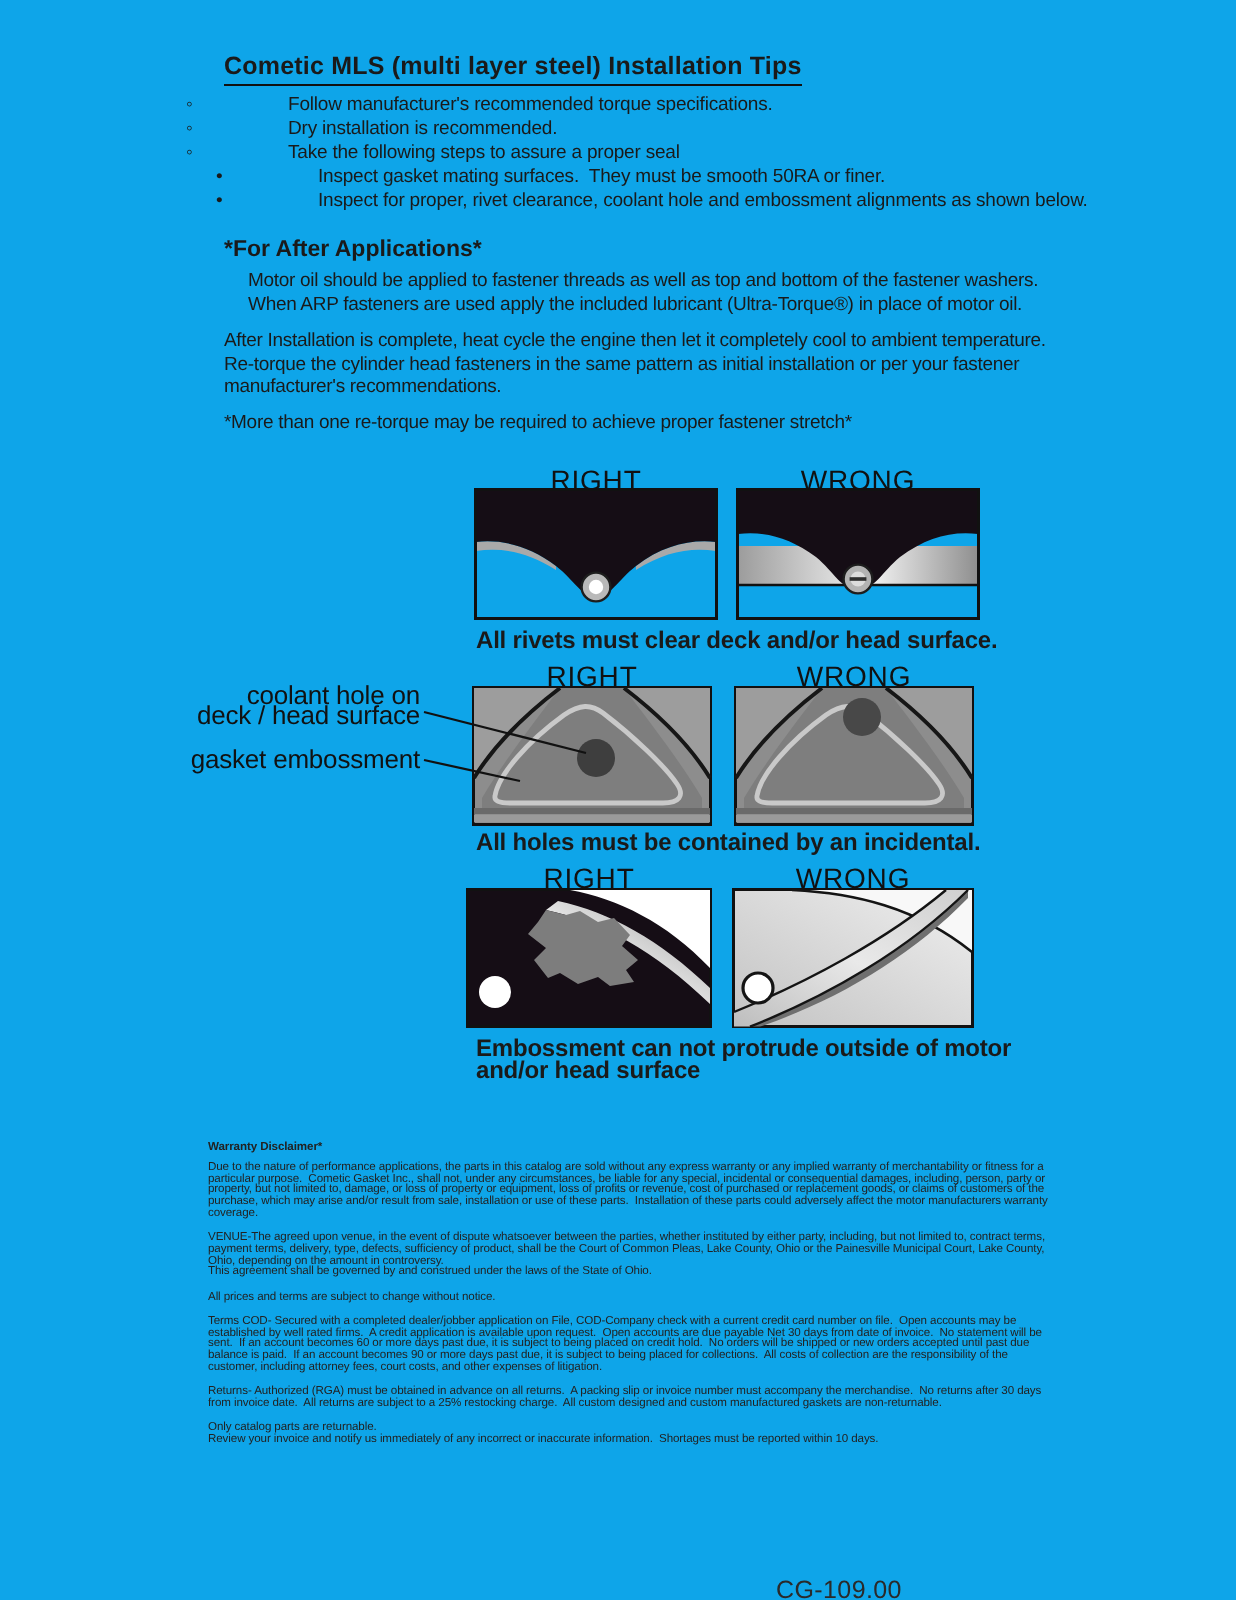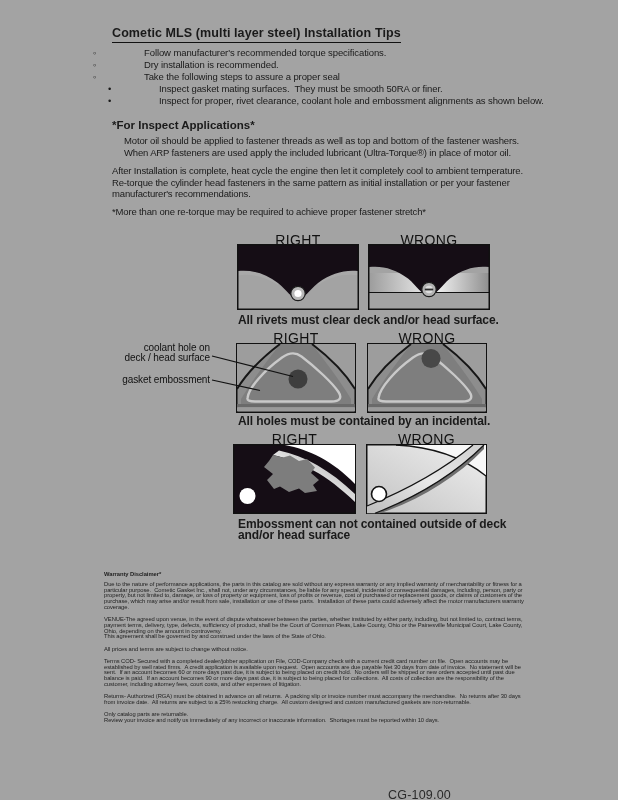--- a/index.html
+++ b/index.html
@@ -1,16 +1,16 @@
 <!DOCTYPE html>
 <html><head>
 <meta charset="utf-8">
 <style>
   html,body { margin:0; padding:0; background:#ffffff; }
-  .page { position:relative; width:618px; height:800px; background:#a3a3a3;
+  .page { position:relative; width:618px; height:800px; background:#0ea5e9;
           font-family:"Liberation Sans", sans-serif; color:#1a1a1a; overflow:hidden; }
   .abs { position:absolute; }
 
   .title { left:112px; top:26px; font-size:12.5px; font-weight:bold; letter-spacing:0.1px;
            border-bottom:1.2px solid #111; padding-bottom:2px; display:inline-block; }
 
   .bullets { left:93px; top:47px; font-size:9.5px; line-height:12px; letter-spacing:-0.1px; }
   .bullet-row { display:flex; }
   .bullet-row.sub { margin-left:15px; }
   .bullet-marker { width:8px; flex:0 0 8px; }
@@ -24,21 +24,21 @@
   .fig { left:0; width:588px; }
   #fig1 { top:232px; height:100px; }
   #fig2 { top:330px; height:100px; }
   #fig3 { top:430px; height:112px; }
   .fig-label { position:absolute; top:0; font-size:14px; letter-spacing:0.4px;
                text-align:center; color:#111; }
   .fig-caption { position:absolute; font-size:12px; font-weight:bold; letter-spacing:-0.1px;
                  white-space:pre-wrap; }
   .fig svg { position:absolute; display:block; }
   .side-label { position:absolute; left:86px; width:124px; text-align:right;
-                font-size:10px; line-height:10.4px; letter-spacing:-0.1px; color:#111; }
+                font-size:13px; line-height:10.4px; letter-spacing:-0.1px; color:#111; }
 
   .legal { left:104px; top:572px; width:424px; font-size:5.8px; line-height:5.75px;
            color:#222222; letter-spacing:-0.05px; }
   .legal p { margin:0 0 6.5px 0; white-space:pre-wrap; }
   .legal p.tight { margin-bottom:0; }
   .legal .lheading { font-weight:bold; margin-bottom:4px; }
 
   .footer-code { left:388px; top:760px; font-size:12.5px; color:#2a2a2a; letter-spacing:0.2px;margin-top:28px; }
 </style>
 </head>
@@ -64,21 +64,21 @@
     <div class="bullet-row sub">
       <span class="bullet-marker">•</span>
       <span class="bullet-text">Inspect gasket mating surfaces.  They must be smooth 50RA or finer.</span>
     </div>
     <div class="bullet-row sub">
       <span class="bullet-marker">•</span>
       <span class="bullet-text">Inspect for proper, rivet clearance, coolant hole and embossment alignments as shown below.</span>
     </div>
   </div>
 
-  <div class="abs diesel-heading">*For Inspect Applications*</div>
+  <div class="abs diesel-heading">*For After Applications*</div>
   <div class="abs para" id="para1">Motor oil should be applied to fastener threads as well as top and bottom of the fastener washers. When ARP fasteners are used apply the included lubricant (Ultra-Torque®) in place of motor oil.</div>
   <div class="abs para" id="note">*More than one re-torque may be required to achieve proper fastener stretch*</div>
   <div class="abs para" id="para2">After Installation is complete, heat cycle the engine then let it completely cool to ambient temperature. Re-torque the cylinder head fasteners in the same pattern as initial installation or per your fastener manufacturer's recommendations.</div>
 
   <div class="abs fig" id="fig1">
     <div class="fig-label" style="left:237px;width:122px;">RIGHT</div>
     <div class="fig-label" style="left:368px;width:122px;">WRONG</div>
 
     <svg style="left:237px;top:12px;" width="122" height="66" viewBox="0 0 122 66">
       <path d="M1,27 C14,25.5 28,29 41,39 L41,41 C27,32 14,29.5 1,31.5 Z" fill="#a9a9a9"></path>
@@ -188,21 +188,21 @@
       <rect x="0.75" y="0.75" width="119.5" height="68.5" fill="url(#gBg3w)" stroke="#111111" stroke-width="1.5"></rect>
       <path d="M30,1 H120 V32 C92,9.5 61,2.5 30,1 Z" fill="#f8f8f8"></path>
       <path d="M30,1 C61,2.5 92,9.5 120,32" fill="none" stroke="#141414" stroke-width="1.3"></path>
       <path d="M1,62 C38,47 77,26 107,1 L118,1 C88,31 48,54 9,69.3 L1,69.3 Z" fill="url(#gBand3w)"></path>
       <path d="M9,69.3 C48,54 88,31 118,1 L118,5 C90,34 52,56.5 14,69.3 Z" fill="#6f6f6f"></path>
       <path d="M1,62 C38,47 77,26 107,1" fill="none" stroke="#141414" stroke-width="1.2"></path>
       <path d="M9,69.3 C48,54 88,31 118,1" fill="none" stroke="#141414" stroke-width="1.2"></path>
       <circle cx="13" cy="50" r="7.5" fill="#ffffff" stroke="#141414" stroke-width="1.6"></circle>
     </svg>
 
-    <div class="fig-caption" style="left:238px;top:87px;">Embossment can not contained outside of deck</div>
+    <div class="fig-caption" style="left:238px;top:87px;">Embossment can not protrude outside of motor</div>
     <div class="fig-caption" style="left:238px;top:98px;">and/or head surface</div>
   </div>
 
   <div class="abs legal">
     <div class="lheading">Warranty Disclaimer*</div>
     <p>Due to the nature of performance applications, the parts in this catalog are sold without any express warranty or any implied warranty of merchantability or fitness for a particular purpose.  Cometic Gasket Inc., shall not, under any circumstances, be liable for any special, incidental or consequential damages, including, person, party or property, but not limited to, damage, or loss of property or equipment, loss of profits or revenue, cost of purchased or replacement goods, or claims of customers of the purchase, which may arise and/or result from sale, installation or use of these parts.  Installation of these parts could adversely affect the motor manufacturers warranty coverage.</p>
     <p class="tight">VENUE-The agreed upon venue, in the event of dispute whatsoever between the parties, whether instituted by either party, including, but not limited to, contract terms, payment terms, delivery, type, defects, sufficiency of product, shall be the Court of Common Pleas, Lake County, Ohio or the Painesville Municipal Court, Lake County, Ohio, depending on the amount in controversy.</p>
     <p>This agreement shall be governed by and construed under the laws of the State of Ohio.</p>
     <p>All prices and terms are subject to change without notice.</p>
     <p>Terms COD- Secured with a completed dealer/jobber application on File, COD-Company check with a current credit card number on file.  Open accounts may be established by well rated firms.  A credit application is available upon request.  Open accounts are due payable Net 30 days from date of invoice.  No statement will be sent.  If an account becomes 60 or more days past due, it is subject to being placed on credit hold.  No orders will be shipped or new orders accepted until past due balance is paid.  If an account becomes 90 or more days past due, it is subject to being placed for collections.  All costs of collection are the responsibility of the customer, including attorney fees, court costs, and other expenses of litigation.</p>

